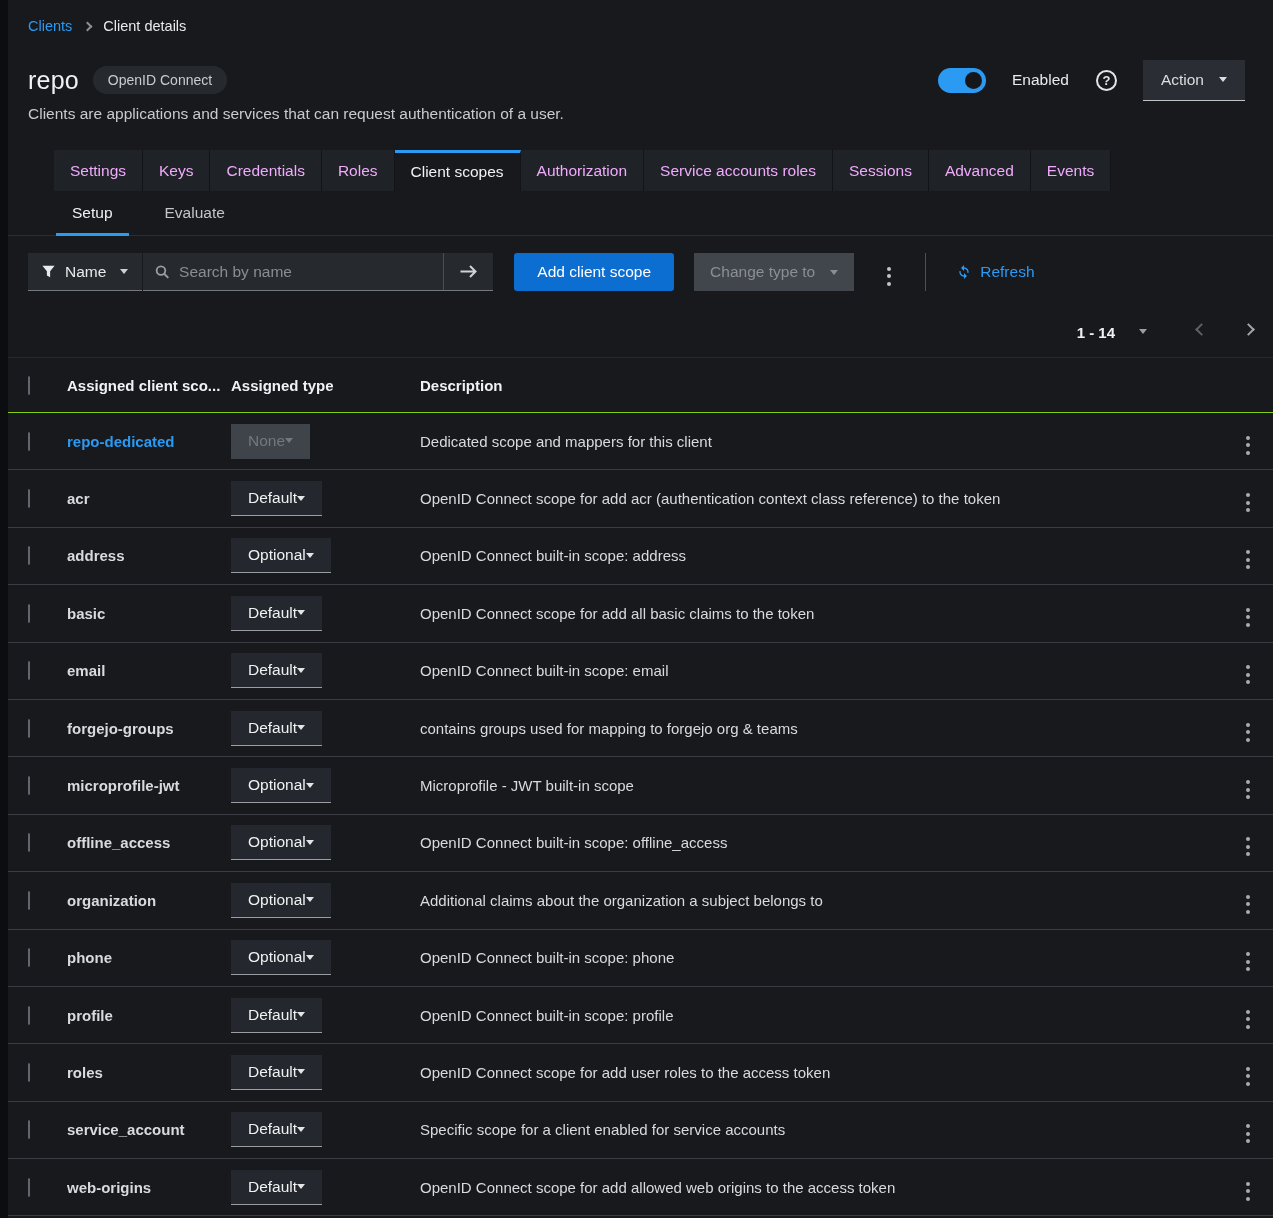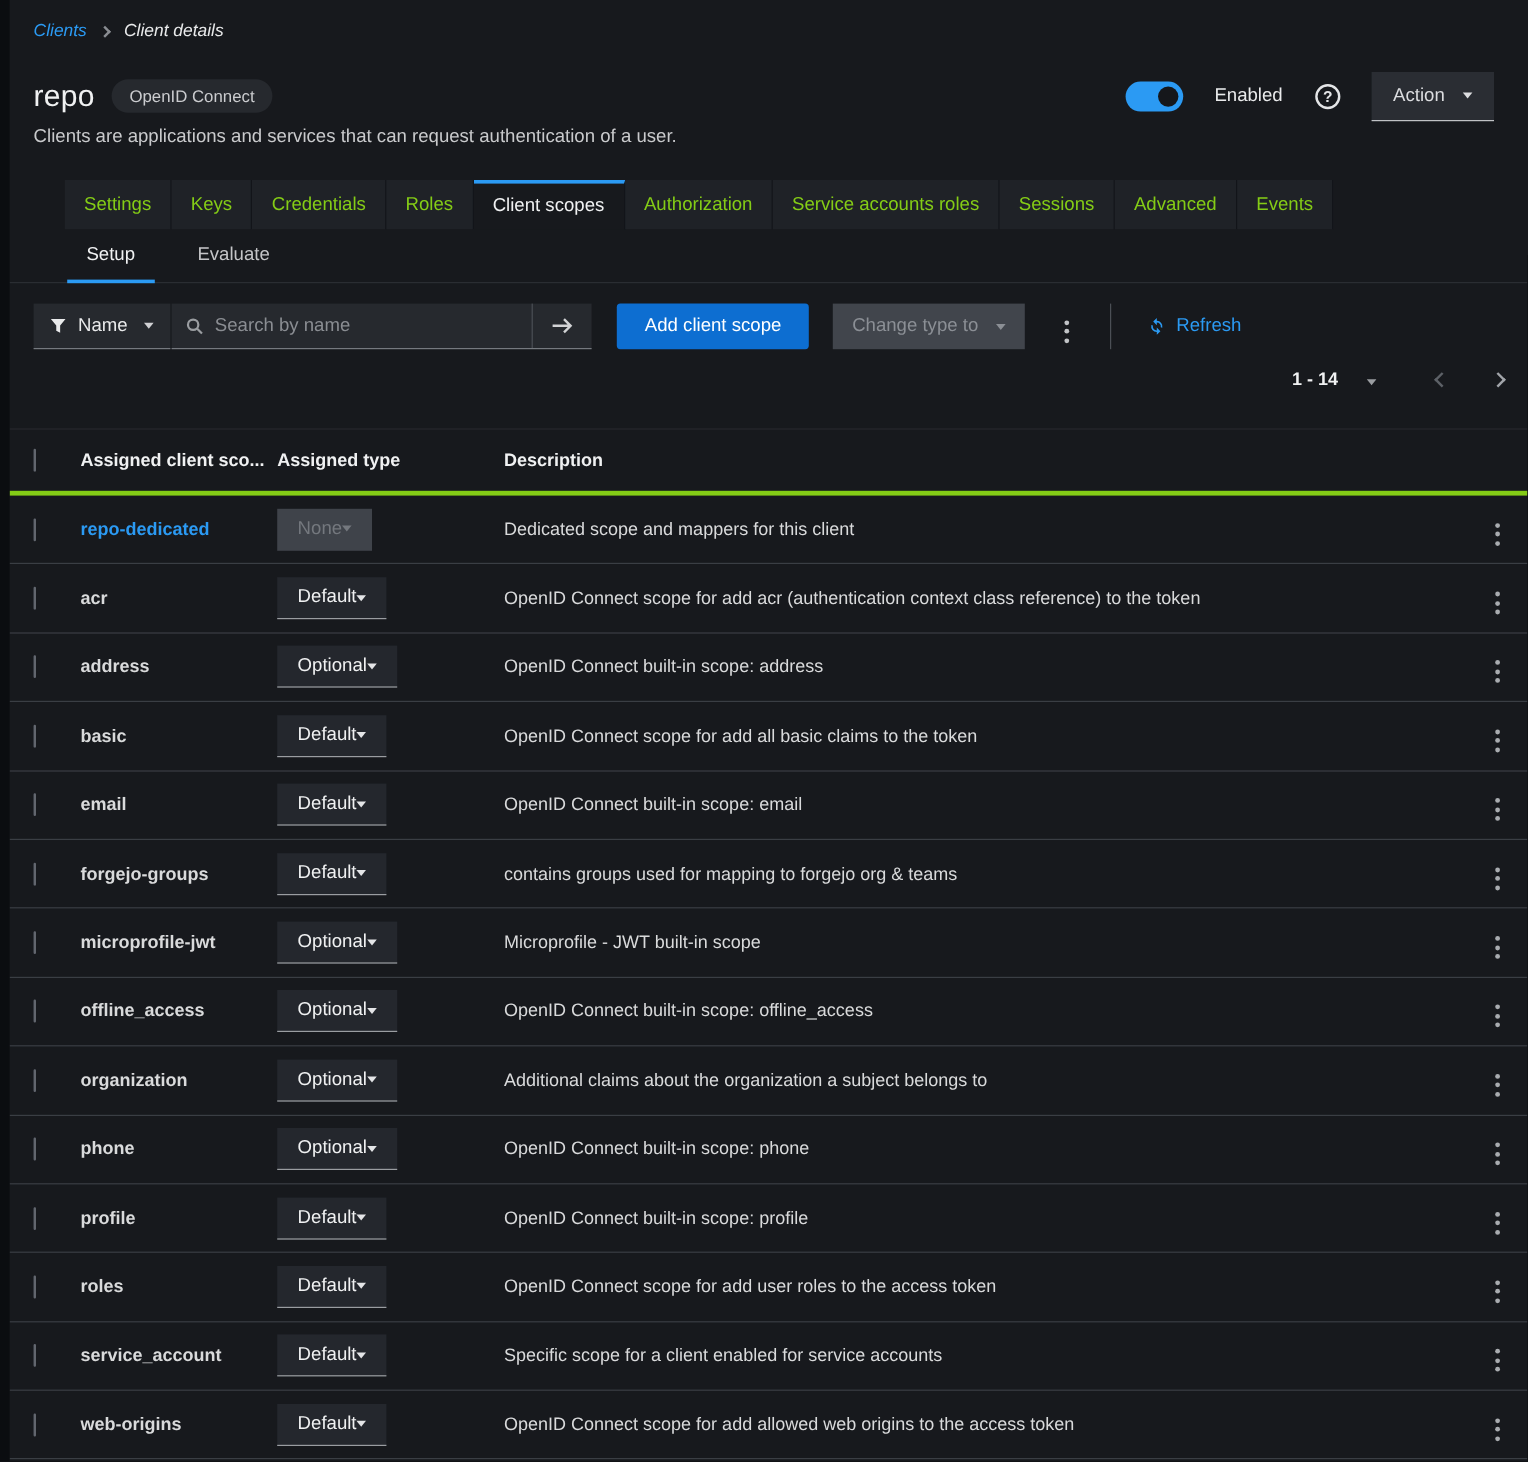--- a/index.html
+++ b/index.html
@@ -10,21 +10,21 @@
     color:#e9eaeb;
     overflow:hidden;
     position:relative;
   }
   .content {
     position:absolute; left:8px; top:0; right:0; bottom:0;
     background:#17191d;
     overflow:hidden;
   }
   
-  .breadcrumb { display:flex; align-items:center; gap:11px; padding:16px 0 0 20px; font-size:14.5px; height:36px;font-style:italic; }
+  .breadcrumb { display:flex; align-items:center; gap:11px; padding:16px 0 0 20px; font-size:14.5px; height:36px; }
   .bc-link { color:#2b9af3; text-decoration:none; cursor:pointer; }
   .bc-sep { display:inline-block; width:7px; height:7px; border-right:2px solid #8a8d92; border-top:2px solid #8a8d92; transform:rotate(45deg); margin:0 1px; }
   .bc-current { color:#e9eaeb; }
   
   .header-row { display:flex; align-items:center; margin:24px 28px 0 20px; height:40px; }
   .page-title { font-size:25px; font-weight:500; color:#f0f1f2; letter-spacing:.2px; }
   .badge { margin-left:14px; background:#26292e; color:#cbcccf; border-radius:15px; padding:6px 15px; font-size:14px; }
   .header-spacer { flex:1; }
   .switch { position:relative; width:48px; height:25px; border-radius:13px; background:#2b9af3; cursor:pointer; flex:none; }
   .switch .knob { position:absolute; right:4px; top:4px; width:17px; height:17px; border-radius:50%; background:#15171b; }
@@ -34,21 +34,21 @@
   .subtitle { margin:5px 20px 0; font-size:15.5px; color:#c9cacc; height:22px; }
   
   .caret { display:inline-block; width:0; height:0; border-left:4.5px solid transparent; border-right:4.5px solid transparent; border-top:5.5px solid currentColor; }
   .chev { display:inline-block; width:9px; height:9px; border-left:2.5px solid currentColor; border-bottom:2.5px solid currentColor; }
   .chev.left { transform:rotate(45deg); }
   .chev.right { transform:rotate(225deg); }
   .dots { display:inline-flex; flex-direction:column; gap:3.5px; }
   .dots i { width:4px; height:4px; border-radius:50%; background:currentColor; display:block; }
   
   .tabs { display:flex; margin:23px 0 0 46px; height:41px; align-items:stretch; }
-  .tab { background:#1f2227; color:#84cc16; padding:0 16px; display:flex; align-items:center; font-size:15.5px; border-right:1px solid #121419; cursor:pointer; }
+  .tab { background:#1f2227; color:#f0abfc; padding:0 16px; display:flex; align-items:center; font-size:15.5px; border-right:1px solid #121419; cursor:pointer; }
   .tab.active { background:#17191d; border-top:3px solid #2b9af3; border-right:1px solid #121419; color:#f0f1f2; }
   
   .subtabs-wrap { display:flex; padding-left:48px; height:45px; border-bottom:1px solid #2a2d32; }
   .subtab { position:relative; display:flex; align-items:center; padding:0 16px; margin-right:20px; font-size:15.5px; color:#c4c5c8; cursor:pointer; }
   .subtab.active { color:#f0f1f2; }
   .subtab.active::after { content:""; position:absolute; left:0; right:0; bottom:-1px; height:3px; background:#2b9af3; }
   
   .toolbar { display:flex; align-items:center; margin:17px 0 0 20px; height:38px; }
   .filter-select { display:flex; align-items:center; gap:10px; height:38px; padding:0 14px; background:#26292e; border-bottom:1px solid #75797f; color:#e9eaeb; font-size:15.5px; cursor:pointer; }
   .filter-select .caret { color:#cfd0d3; margin-left:4px; }
@@ -56,29 +56,29 @@
   .search-input-wrap { flex:1; display:flex; align-items:center; padding-left:12px; gap:9px; }
   .search-input { background:transparent; border:none; outline:none; color:#e9eaeb; font-size:15.5px; font-family:inherit; width:100%; }
   .search-input::placeholder { color:#8a8d92; }
   .search-btn { width:50px; border:none; border-left:1px solid #4b4f55; background:transparent; display:flex; align-items:center; justify-content:center; cursor:pointer; }
   .add-btn { margin-left:21px; height:38px; padding:0 23px; background:#0d6ed1; border:none; border-radius:3px; color:#fff; font-size:15.5px; font-family:inherit; cursor:pointer; }
   .change-type { margin-left:20px; height:38px; padding:0 16px; background:#41454c; border:none; border-radius:0; color:#8b8f95; font-size:15.5px; font-family:inherit; display:flex; align-items:center; gap:15px; }
   .toolbar-kebab { margin-left:27px; background:none; border:none; color:#c2c4c7; cursor:pointer; padding:6px; }
   .v-divider { width:1px; height:38px; background:#4b4f55; margin:0 30px 0 28px; }
   .refresh-link { display:flex; align-items:center; gap:8px; color:#2b9af3; font-size:15.5px; cursor:pointer; text-decoration:none; }
   
-  .pagination-row { display:flex; justify-content:flex-end; align-items:center; height:50px; padding-right:16px; }
+  .pagination-row { display:flex; justify-content:flex-end; align-items:flex-end; height:50px; padding-right:16px; }
   .page-range { font-size:15px; font-weight:700; color:#f0f1f2; }
   .page-range-toggle { background:none; border:none; color:#9a9da1; margin-left:20px; cursor:pointer; padding:4px; }
   .page-prev { background:none; border:none; color:#5d6167; margin-left:42px; cursor:default; padding:4px; }
   .page-next { background:none; border:none; color:#a2a5aa; margin-left:30px; cursor:pointer; padding:4px; }
   
   .table { margin-top:16px; }
   .thead, .tr { display:grid; grid-template-columns:59px 164px 189px 1fr 50px; align-items:center; }
-  .thead { height:56px; border-top:1px solid #26292e; border-bottom:4px solid #84cc16; font-weight:700; font-size:15px; color:#f0f1f2; }
+  .thead { height:56px; border-top:1px solid #26292e; border-bottom:1px solid #84cc16; font-weight:700; font-size:15px; color:#f0f1f2; }
   .tr { height:57.4px; border-bottom:1px solid #3a3e44; font-size:15px; }
   .cb { width:20px; height:20px; margin-left:20px; background:#22252d; border:1px solid #62666e; border-radius:3px; cursor:pointer; flex:none; }
   .scope-name { color:#d9dadb;font-weight:bold; }
   .scope-name.link { color:#2b9af3; cursor:pointer; text-decoration:none; }
   .type-select { display:inline-flex; align-items:center; padding:8px 17px; background:#24272d; border-bottom:1px solid #9a9da1; color:#f0f1f2; font-size:15.5px; cursor:pointer; }
   .type-select .caret { color:#e4e5e7; }
   .type-select.disabled { background:#3f434a; color:#74787e; border-bottom:1px solid transparent; cursor:default; }
   .type-select.disabled .caret { color:#74787e; }
   .desc-cell { color:#d9dadb; }
   .kebab-cell { display:flex; justify-content:center; }

